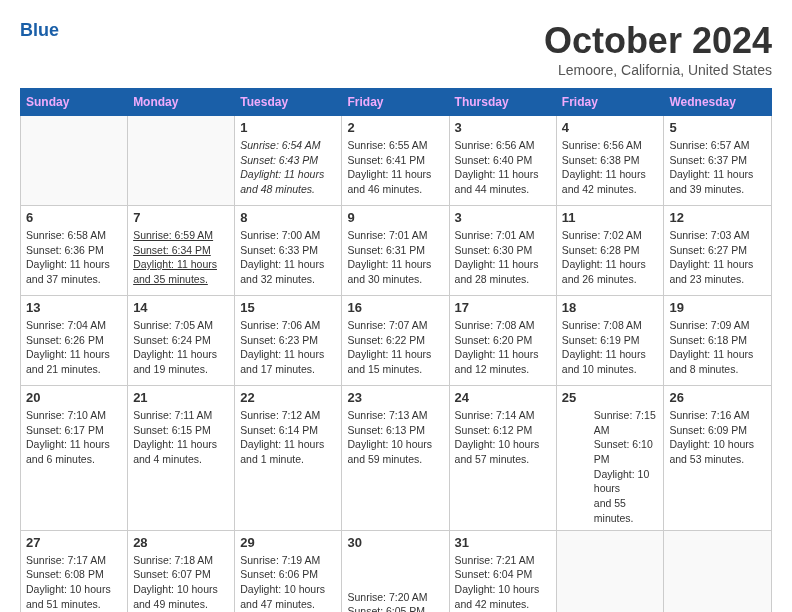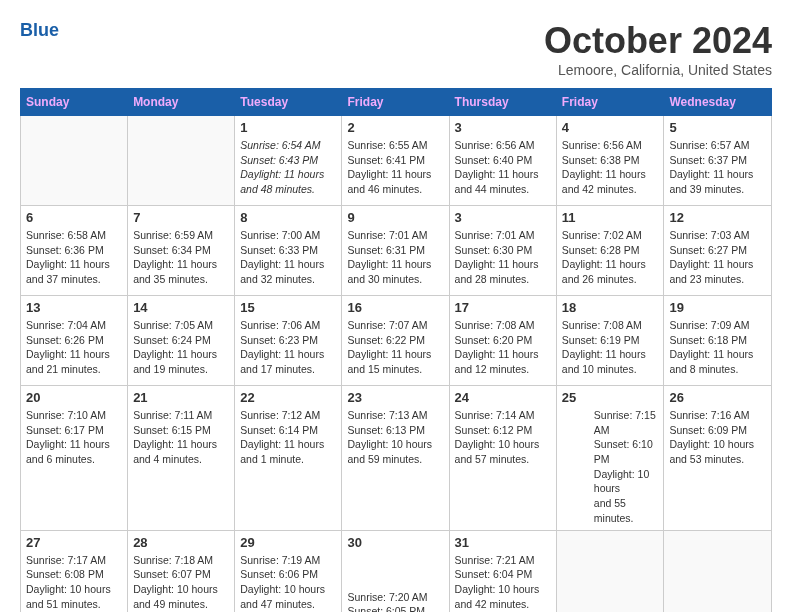--- a/index.html
+++ b/index.html
@@ -156,21 +156,21 @@
       <tr>
         <td>
           <span class="day-number">6</span>
           <div class="day-info" style="white-space: pre-line;">Sunrise: 6:58 AM
 Sunset: 6:36 PM
 Daylight: 11 hours
 and 37 minutes.</div>
         </td>
         <td>
           <span class="day-number">7</span>
-          <div class="day-info" style="white-space: pre-line;">Sunrise: 6:59 AM
+          <div class="day-info" style="white-space: pre-line; text-decoration: underline;">Sunrise: 6:59 AM
 Sunset: 6:34 PM
 Daylight: 11 hours
 and 35 minutes.</div>
         </td>
         <td>
           <span class="day-number">8</span>
           <div class="day-info" style="white-space: pre-line;">Sunrise: 7:00 AM
 Sunset: 6:33 PM
 Daylight: 11 hours
 and 32 minutes.</div>

